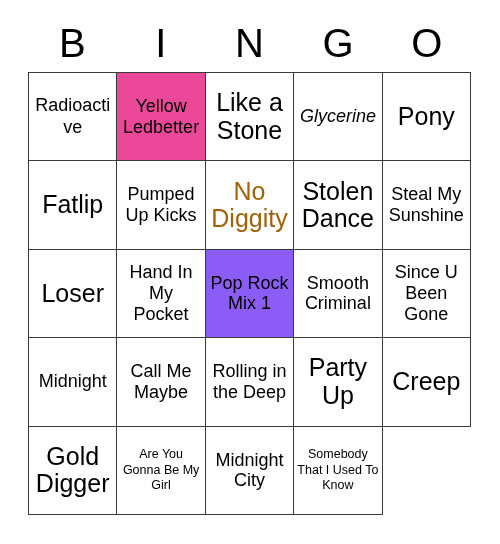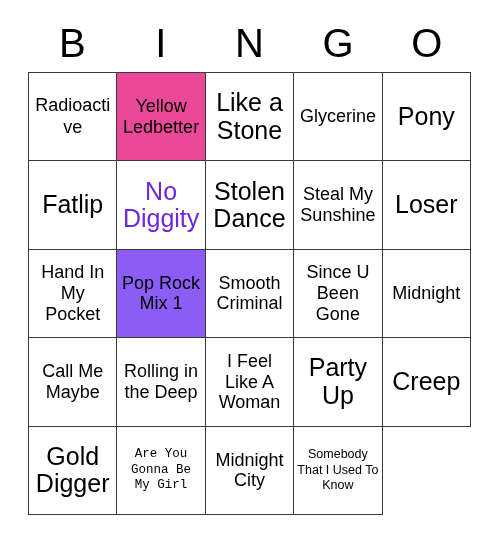--- a/index.html
+++ b/index.html
@@ -105,30 +105,33 @@
       <div class="bingo-cell" style="border-right-color: rgb(58, 58, 58); border-bottom-color: rgb(58, 58, 58); background: rgb(255, 255, 255);">
         <span class="cell-text size-sm" style="color: rgb(0, 0, 0);">Radioactive</span>
       </div>
       <div class="bingo-cell" style="border-right-color: rgb(58, 58, 58); border-bottom-color: rgb(58, 58, 58); background: #ec4899;">
         <span class="cell-text size-md" style="color: rgb(0, 0, 0);">Yellow Ledbetter</span>
       </div>
       <div class="bingo-cell" style="border-right-color: rgb(58, 58, 58); border-bottom-color: rgb(58, 58, 58); background: rgb(255, 255, 255);">
         <span class="cell-text size-xl" style="color: rgb(0, 0, 0);">Like a Stone</span>
       </div>
       <div class="bingo-cell" style="border-right-color: rgb(58, 58, 58); border-bottom-color: rgb(58, 58, 58); background: rgb(255, 255, 255);">
-        <span class="cell-text size-sm" style="color: rgb(0, 0, 0);">Glycerine</span>
+        <span class="cell-text size-sm" style="color: rgb(0, 0, 0); font-style: italic;">Glycerine</span>
       </div>
       <div class="bingo-cell" style="border-right-color: rgb(58, 58, 58); border-bottom-color: rgb(58, 58, 58); background: rgb(255, 255, 255);">
         <span class="cell-text size-xl" style="color: rgb(0, 0, 0);">Pony</span>
       </div>
       <div class="bingo-cell" style="border-right-color: rgb(58, 58, 58); border-bottom-color: rgb(58, 58, 58); background: rgb(255, 255, 255);">
         <span class="cell-text size-xl" style="color: rgb(0, 0, 0);">Fatlip</span>
       </div>
       <div class="bingo-cell" style="border-right-color: rgb(58, 58, 58); border-bottom-color: rgb(58, 58, 58); background: rgb(255, 255, 255);">
-        <span class="cell-text size-xl" style="color: #6d28d9;">No Diggity</span>
+        <span class="cell-text size-md" style="color: rgb(0, 0, 0);">Pumped Up Kicks</span>
+      </div>
+      <div class="bingo-cell" style="border-right-color: rgb(58, 58, 58); border-bottom-color: rgb(58, 58, 58); background: rgb(255, 255, 255);">
+        <span class="cell-text size-xl" style="color: #a16207;">No Diggity</span>
       </div>
       <div class="bingo-cell" style="border-right-color: rgb(58, 58, 58); border-bottom-color: rgb(58, 58, 58); background: rgb(255, 255, 255);">
         <span class="cell-text size-xl" style="color: rgb(0, 0, 0);">Stolen Dance</span>
       </div>
       <div class="bingo-cell" style="border-right-color: rgb(58, 58, 58); border-bottom-color: rgb(58, 58, 58); background: rgb(255, 255, 255);">
         <span class="cell-text size-sm" style="color: rgb(0, 0, 0);">Steal My Sunshine</span>
       </div>
       <div class="bingo-cell" style="border-right-color: rgb(58, 58, 58); border-bottom-color: rgb(58, 58, 58); background: rgb(255, 255, 255);">
         <span class="cell-text size-xl" style="color: rgb(0, 0, 0);">Loser</span>
       </div>
@@ -147,32 +150,29 @@
       <div class="bingo-cell" style="border-right-color: rgb(58, 58, 58); border-bottom-color: rgb(58, 58, 58); background: rgb(255, 255, 255);">
         <span class="cell-text size-sm" style="color: rgb(0, 0, 0);">Midnight</span>
       </div>
       <div class="bingo-cell" style="border-right-color: rgb(58, 58, 58); border-bottom-color: rgb(58, 58, 58); background: rgb(255, 255, 255);">
         <span class="cell-text size-md" style="color: rgb(0, 0, 0);">Call Me Maybe</span>
       </div>
       <div class="bingo-cell" style="border-right-color: rgb(58, 58, 58); border-bottom-color: rgb(58, 58, 58); background: rgb(255, 255, 255);">
         <span class="cell-text size-md" style="color: rgb(0, 0, 0);">Rolling in the Deep</span>
       </div>
       <div class="bingo-cell" style="border-right-color: rgb(58, 58, 58); border-bottom-color: rgb(58, 58, 58); background: rgb(255, 255, 255);">
-        <span class="cell-text size-md" style="color: rgb(0, 0, 0);">I Feel Like A Woman</span>
-      </div>
-      <div class="bingo-cell" style="border-right-color: rgb(58, 58, 58); border-bottom-color: rgb(58, 58, 58); background: rgb(255, 255, 255);">
         <span class="cell-text size-xl" style="color: rgb(0, 0, 0);">Party Up</span>
       </div>
       <div class="bingo-cell" style="border-right-color: rgb(58, 58, 58); border-bottom-color: rgb(58, 58, 58); background: rgb(255, 255, 255);">
         <span class="cell-text size-xl" style="color: rgb(0, 0, 0);">Creep</span>
       </div>
       <div class="bingo-cell" style="border-right-color: rgb(58, 58, 58); border-bottom-color: rgb(58, 58, 58); background: rgb(255, 255, 255);">
         <span class="cell-text size-xl" style="color: rgb(0, 0, 0);">Gold Digger</span>
       </div>
-      <div class="bingo-cell" style="border-right-color: rgb(58, 58, 58); border-bottom-color: rgb(58, 58, 58); background: rgb(255, 255, 255); font-family: Liberation Mono, monospace;">
+      <div class="bingo-cell" style="border-right-color: rgb(58, 58, 58); border-bottom-color: rgb(58, 58, 58); background: rgb(255, 255, 255);">
         <span class="cell-text size-xs" style="color: rgb(0, 0, 0);">Are You Gonna Be My Girl</span>
       </div>
       <div class="bingo-cell" style="border-right-color: rgb(58, 58, 58); border-bottom-color: rgb(58, 58, 58); background: rgb(255, 255, 255);">
         <span class="cell-text size-md" style="color: rgb(0, 0, 0);">Midnight City</span>
       </div>
       <div class="bingo-cell" style="border-right-color: rgb(58, 58, 58); border-bottom-color: rgb(58, 58, 58); background: rgb(255, 255, 255);">
         <span class="cell-text size-xs" style="color: rgb(0, 0, 0);">Somebody That I Used To Know</span>
       </div>
     </div>
 

